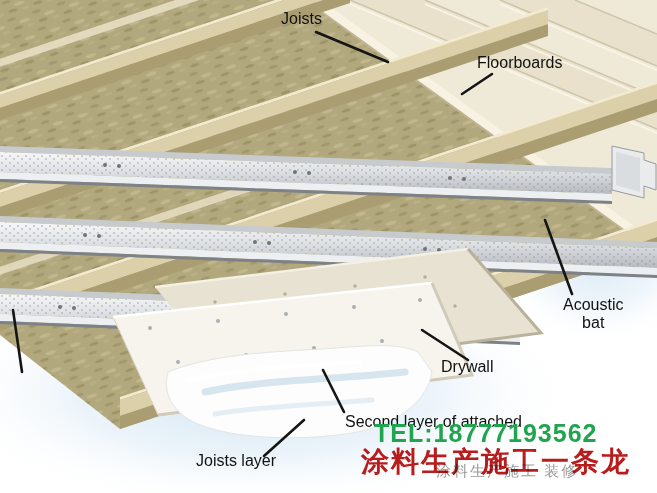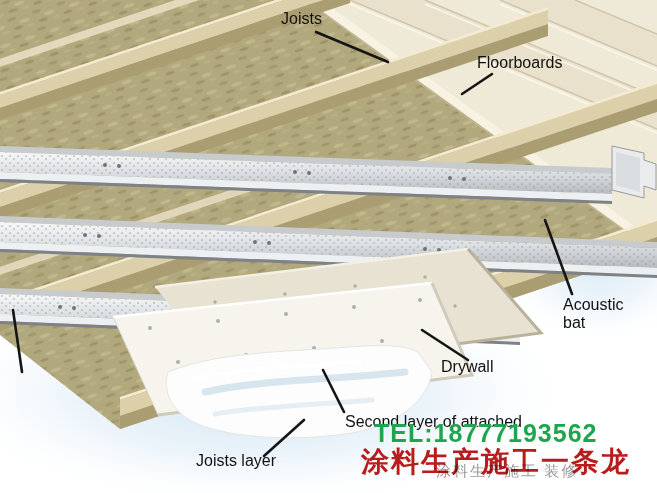--- a/index.html
+++ b/index.html
@@ -1,18 +1,19 @@
 <!DOCTYPE html>
 <html><head>
 <meta charset="utf-8">
 <style>
   html,body{margin:0;padding:0;background:#ffffff;}
   .stage{
     position:relative;width:657px;height:493px;overflow:hidden;background:#ffffff;
     font-family:"Liberation Sans", sans-serif;
+    text-align:center;
   }
   .stage svg{position:absolute;left:0;top:0;}
   .lbl{
     position:absolute;color:#111111;font-size:16px;line-height:1.15;
     white-space:nowrap;
   }
   .lbl .indent{margin-left:28px;}
   .wm-tel{
     position:absolute;left:374px;top:419px;color:#1ea54e;font-size:25px;
     font-weight:bold;letter-spacing:1px;text-shadow:1px 1px 0 rgba(255,255,255,0.65);

